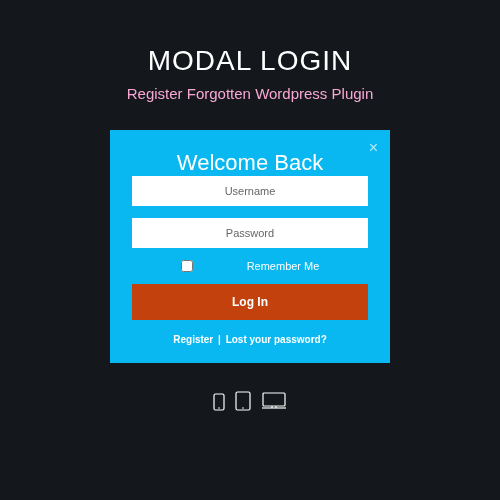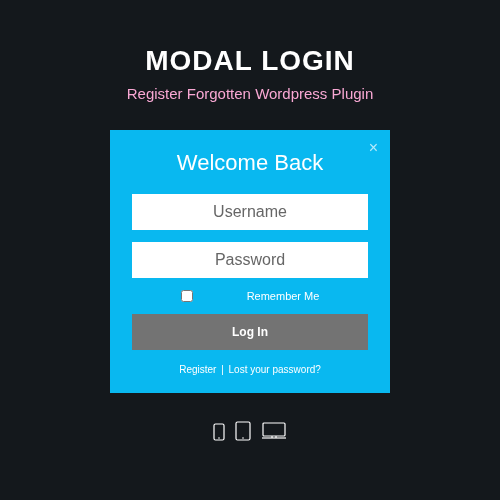--- a/index.html
+++ b/index.html
@@ -13,21 +13,21 @@
       background: #14181c;
       font-family: -apple-system, BlinkMacSystemFont, "Segoe UI", Helvetica, Arial, sans-serif;
       display: flex;
       flex-direction: column;
       align-items: center;
       padding-top: 45px;
     }
     .page-title {
       color: #fff;
       font-size: 28px;
-      font-weight: 700;
+      font-weight: 400;
       letter-spacing: 1px;
       margin-bottom: 8px;
     }
     .page-subtitle {
       color: #f9a8d4;
       font-size: 15px;
       font-weight: 300;
       margin-bottom: 28px;
     }
     .modal {
@@ -43,30 +43,29 @@
       color: rgba(255,255,255,0.7);
       font-size: 16px;
       line-height: 1;
       cursor: pointer;
     }
     .modal-title {
       color: #fff;
       font-size: 22px;
       font-weight: 300;
       text-align: center;
-      margin-bottom: 18px;
       margin-top: 2px;
     }
     .input-field {
       width: 100%;
       background: #fff;
       border: none;
       padding: 9px 0;
       text-align: center;
-      font-size: 16px;
+      font-size: 11px;
       color: #555;
       margin-bottom: 12px;
       font-family: inherit;
     }
     .input-field::placeholder {
       color: #666;
     }
     .remember-row {
       display: flex;
       align-items: center;
@@ -79,35 +78,35 @@
       height: 12px;
       cursor: pointer;
     }
     .remember-label {
       color: #fff;
       font-size: 11px;
       margin-left: 48px;
     }
     .login-button {
       width: 100%;
-      background: #737373;
+      background: #c2410c;
       color: #fff;
       border: none;
       padding: 11px 0;
       font-size: 12px;
       font-weight: 700;
       cursor: pointer;
       margin-bottom: 14px;
       font-family: inherit;
     }
     .links-row {
       text-align: center;
       color: #fff;
       font-size: 10px;
-      font-weight: 400;
+      font-weight: 700;
     }
     .links-row a {
       color: #fff;
       text-decoration: none;
       cursor: pointer;
     }
     .links-sep {
       margin: 0 2px;
     }
     .device-icons {

